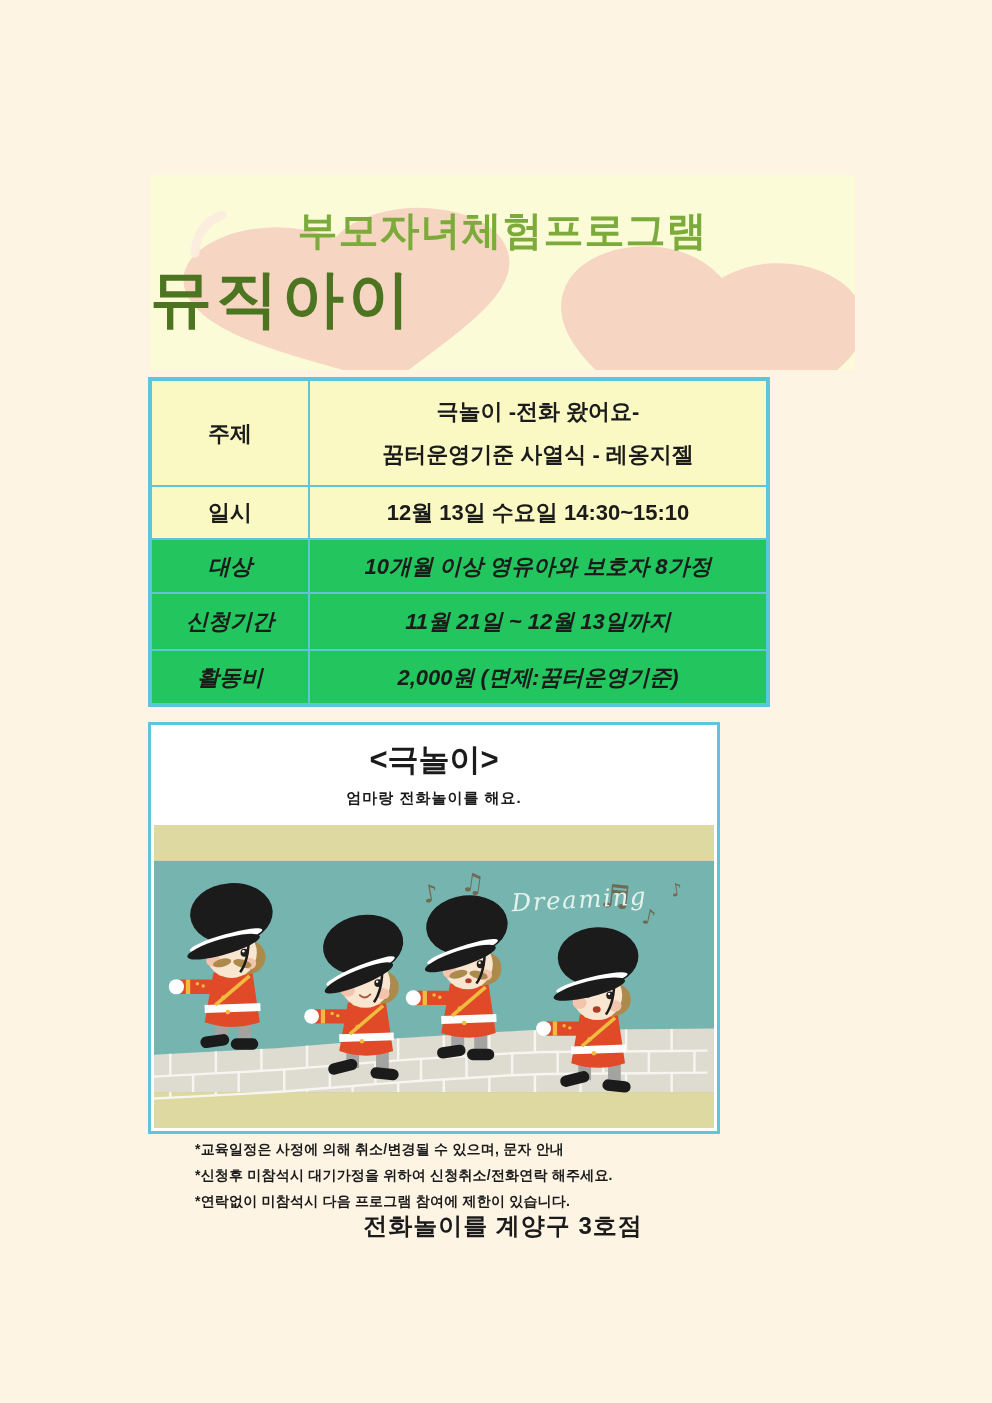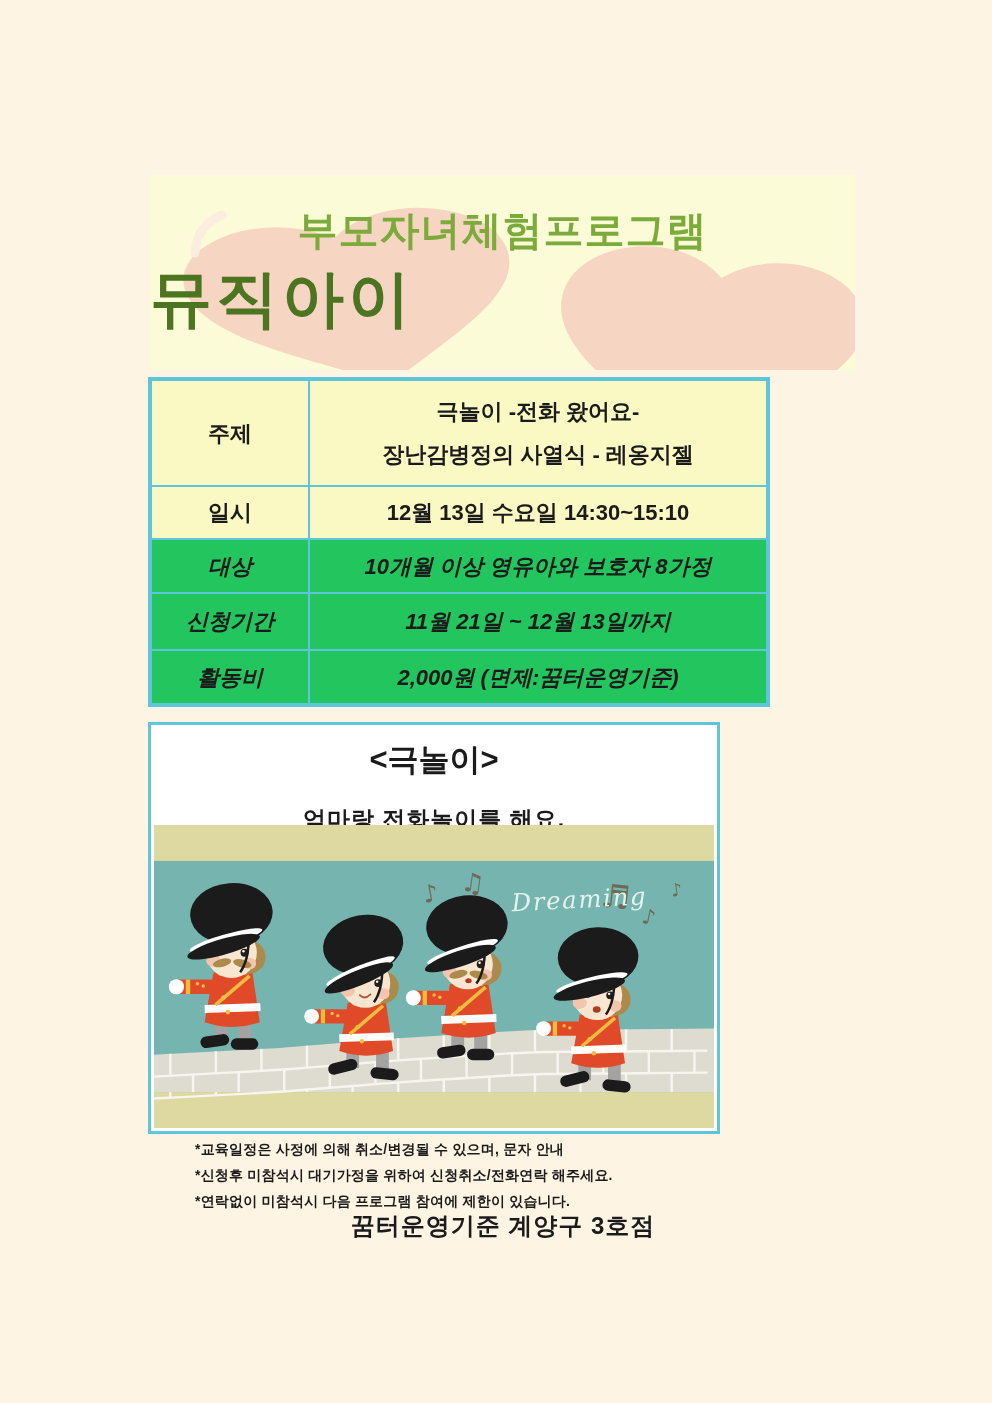--- a/index.html
+++ b/index.html
@@ -49,22 +49,22 @@
   
   .activity-box{
     position:absolute;left:148px;top:722px;width:572px;height:412px;
     background:#ffffff;border:3px solid #5fc5da;box-sizing:border-box;
   }
   .activity-heading{
     position:absolute;top:14px;left:0;width:100%;text-align:center;
     font-size:31px;font-weight:700;
   }
   .activity-desc{
-    position:absolute;top:79px;left:0;width:100%;text-align:center;
-    font-size:23px;font-weight:700;letter-spacing:1px;
+    position:absolute;top:64px;left:0;width:100%;text-align:center;
+    font-size:15px;font-weight:700;letter-spacing:1px;
   }
   .illu-frame{
     position:absolute;left:3px;right:3px;bottom:3px;height:303px;
     background:#ded9a1;
     display:flex;align-items:center;justify-content:center;
   }
   .illu-frame svg{display:block;}
 
   
   .notes{
@@ -98,21 +98,21 @@
     <div class="h-line1">부모자녀체험프로그램</div>
     <div class="h-line2">뮤직아이</div>
   </div>
 
   <div class="info-table">
     <div class="cell row-yellow">
       <div class="line">주제</div>
     </div>
     <div class="cell row-yellow">
       <div class="line">극놀이 -전화 왔어요-</div>
-      <div class="line">장난감병정의 사열식 - 레옹지젤</div>
+      <div class="line">꿈터운영기준 사열식 - 레옹지젤</div>
     </div>
 
     <div class="cell row-yellow">
       <div class="line">일시</div>
     </div>
     <div class="cell row-yellow">
       <div class="line">12월 13일 수요일 14:30~15:10</div>
     </div>
 
     <div class="cell row-gray">
@@ -325,14 +325,14 @@
         </svg>
     </div>
   </div>
 
   <div class="notes">
     <p>*교육일정은 사정에 의해 취소/변경될 수 있으며, 문자 안내</p>
     <p>*신청후 미참석시 대기가정을 위하여 신청취소/전화연락 해주세요.</p>
     <p>*연락없이 미참석시 다음 프로그램 참여에 제한이 있습니다.</p>
   </div>
 
-  <div class="org-line">꿈터운영기준 계양구 3호점</div>
+  <div class="org-line">전화놀이를 계양구 3호점</div>
 </div>
 
 </body></html>

